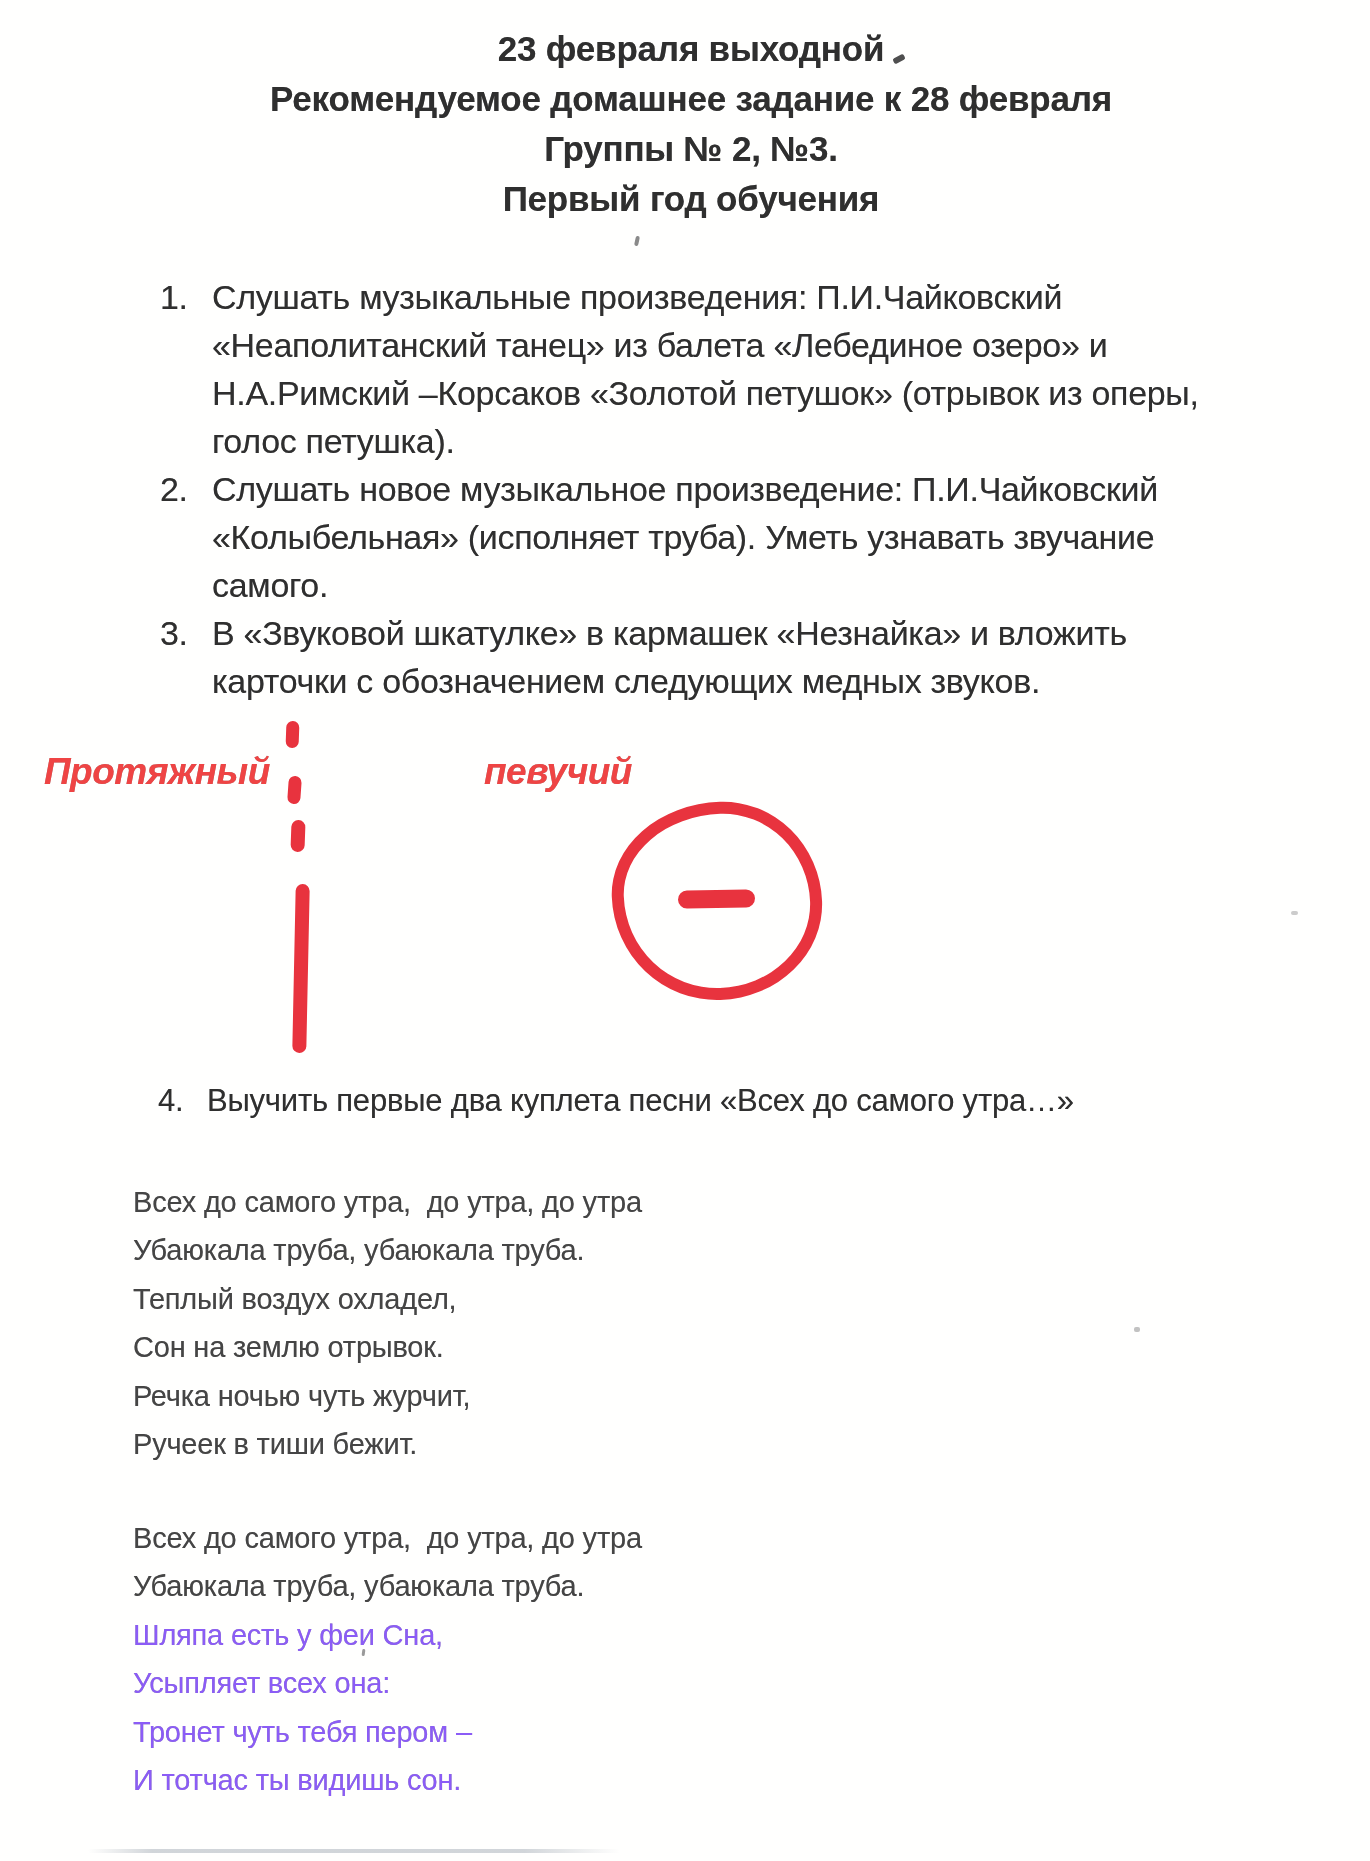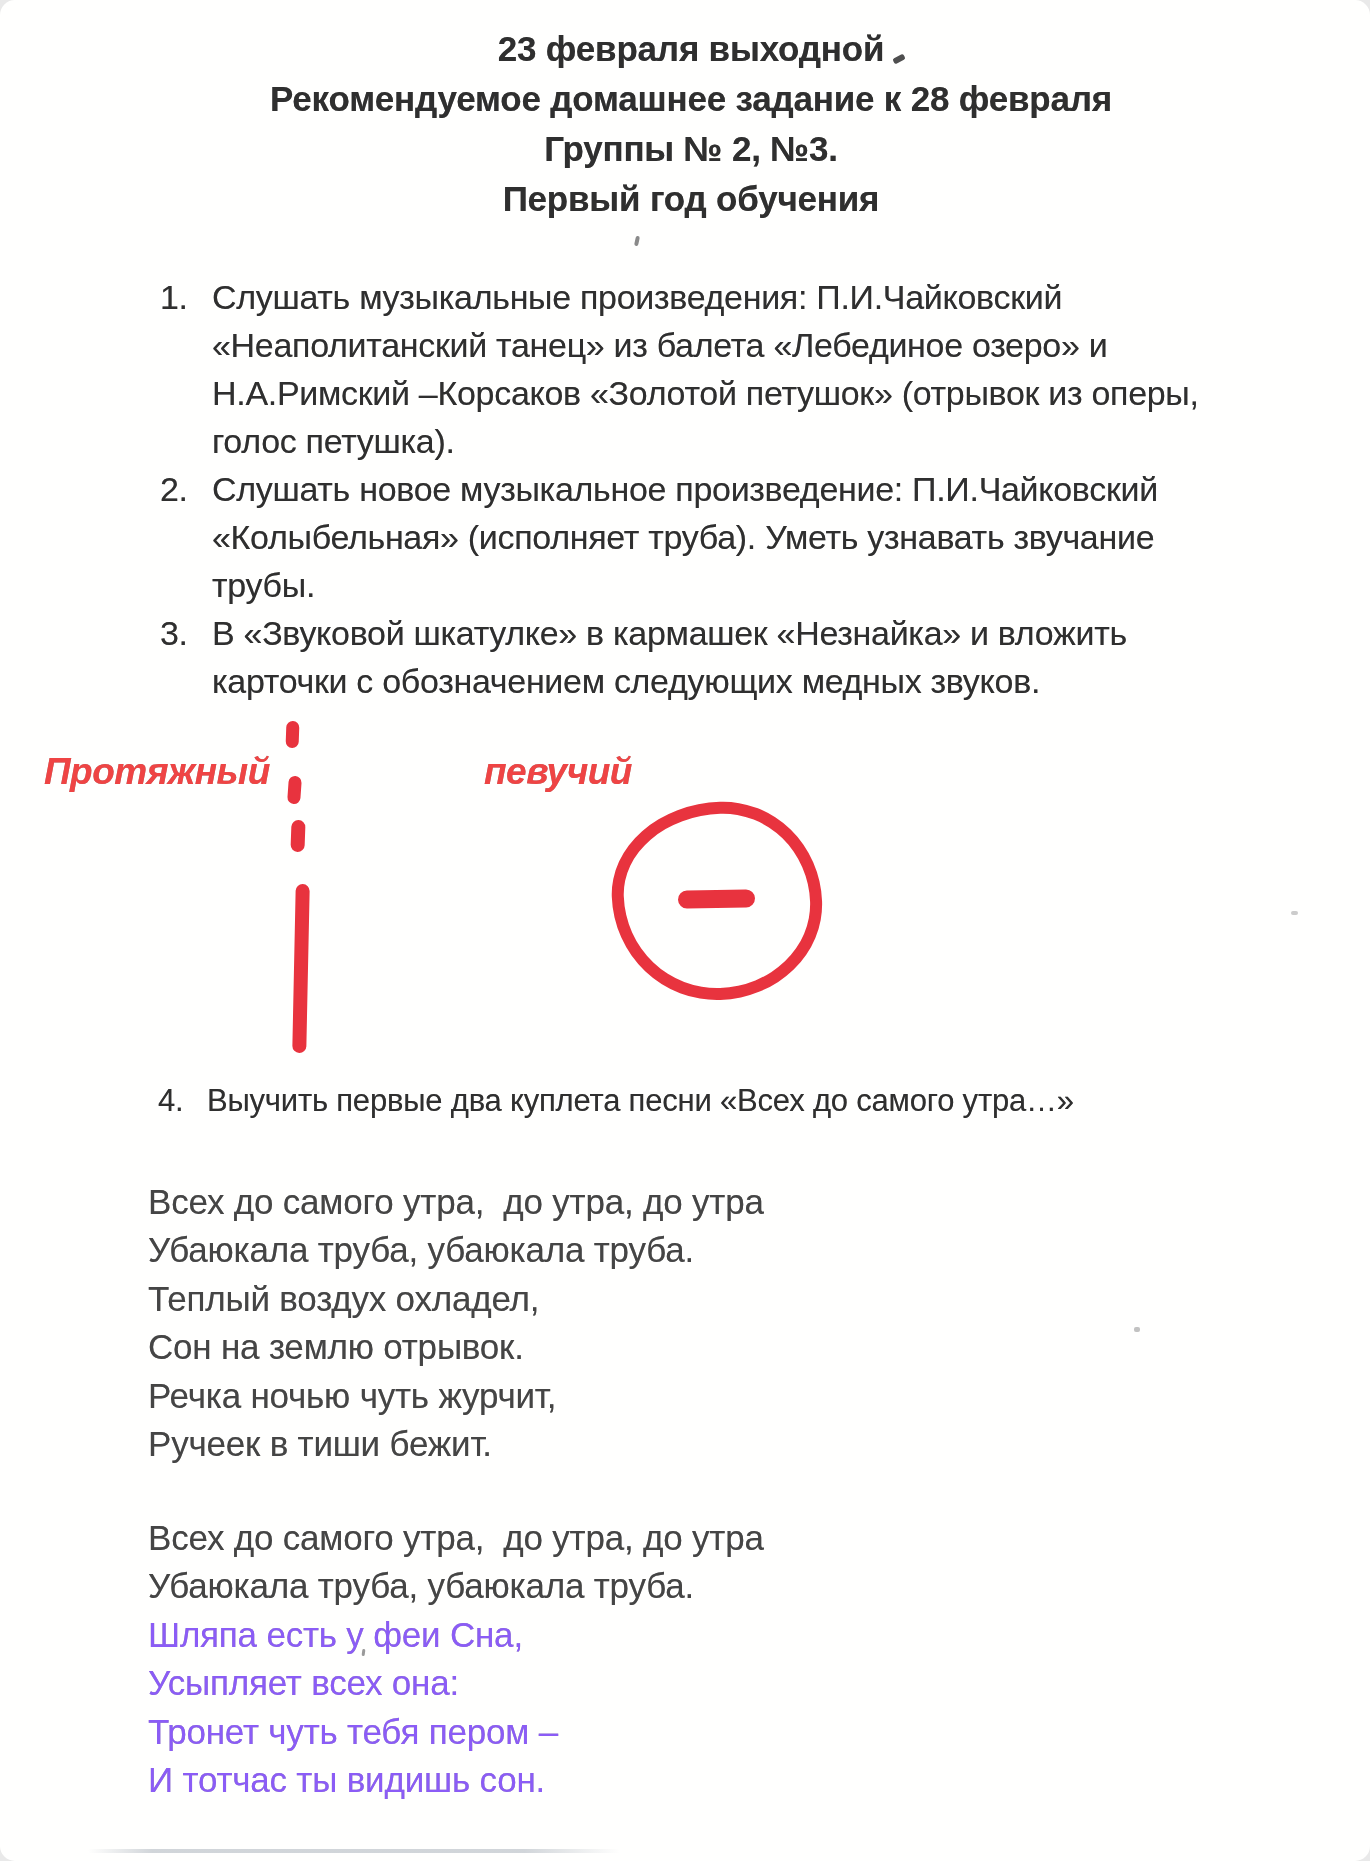--- a/index.html
+++ b/index.html
@@ -4,21 +4,20 @@
 <style>
   html,body{margin:0;padding:0;background:#e9e9e9;}
   .page{
     position:relative;
     width:1370px;height:1861px;
     margin:0 auto;
     background:#fffffe;
     overflow:hidden;
     font-family:"Liberation Sans","DejaVu Sans",sans-serif;
     color:#2f2f2f;
-    border-radius:15px;
   }
   
   .title-block{
     position:absolute;top:24px;left:0;width:1370px;
     text-align:center;
     font-size:35px;font-weight:bold;letter-spacing:-0.2px;
     transform:translateX(6px);
     text-shadow:0 0 0.5px rgba(40,40,40,0.55);
   }
   .h-line{height:50px;line-height:50px;white-space:pre;}
@@ -60,22 +59,22 @@
   .circle{
     position:absolute;left:612px;top:802px;width:210px;height:198px;
     box-sizing:border-box;background:transparent;
     border:12px solid #e8333e;
     border-radius:53% 47% 50% 50% / 46% 52% 48% 54%;
     transform:rotate(-2deg);
   }
   .minus{left:678px;top:890px;width:77px;height:18px;border-radius:9px;transform:rotate(-1deg);}
   
   .lyrics-block{
-    position:absolute;left:148px;width:900px;
-    font-size:35px;color:#454545;letter-spacing:-0.2px;
+    position:absolute;left:133px;width:900px;
+    font-size:29px;color:#454545;letter-spacing:-0.2px;
     text-shadow:0 0 0.5px rgba(70,70,70,0.5);
   }
   .stanza1{top:1178px;}
   .stanza2{top:1514px;}
   .lyric-line{height:48.4px;line-height:48.4px;white-space:pre;}
   .stanza2 .lyric-line:nth-child(n+3){color:#8b5cf6;}
   
   .speck{position:absolute;border-radius:2px;}
   .speck-title{left:893px;top:56px;width:12px;height:6px;background:#4f4f4f;transform:rotate(-28deg);}
   .speck-subtitle{left:635px;top:236px;width:4px;height:10px;background:#8a8a8a;transform:rotate(12deg);}
@@ -105,21 +104,21 @@
       <span class="t-num">1.</span>
       <div class="t-line">Слушать музыкальные произведения: П.И.Чайковский</div>
       <div class="t-line">«Неаполитанский танец» из балета «Лебединое озеро» и</div>
       <div class="t-line">Н.А.Римский –Корсаков «Золотой петушок» (отрывок из оперы,</div>
       <div class="t-line">голос петушка).</div>
     </div>
     <div class="task">
       <span class="t-num">2.</span>
       <div class="t-line">Слушать новое музыкальное произведение: П.И.Чайковский</div>
       <div class="t-line">«Колыбельная» (исполняет труба). Уметь узнавать звучание</div>
-      <div class="t-line">трубы.</div>
+      <div class="t-line">самого.</div>
     </div>
     <div class="task">
       <span class="t-num">3.</span>
       <div class="t-line">В «Звуковой шкатулке» в кармашек «Незнайка» и вложить</div>
       <div class="t-line">карточки с обозначением следующих медных звуков.</div>
     </div>
   </section>
 
   <div class="sound-label label-left">Протяжный</div>
   <div class="sound-label label-right">певучий</div>

